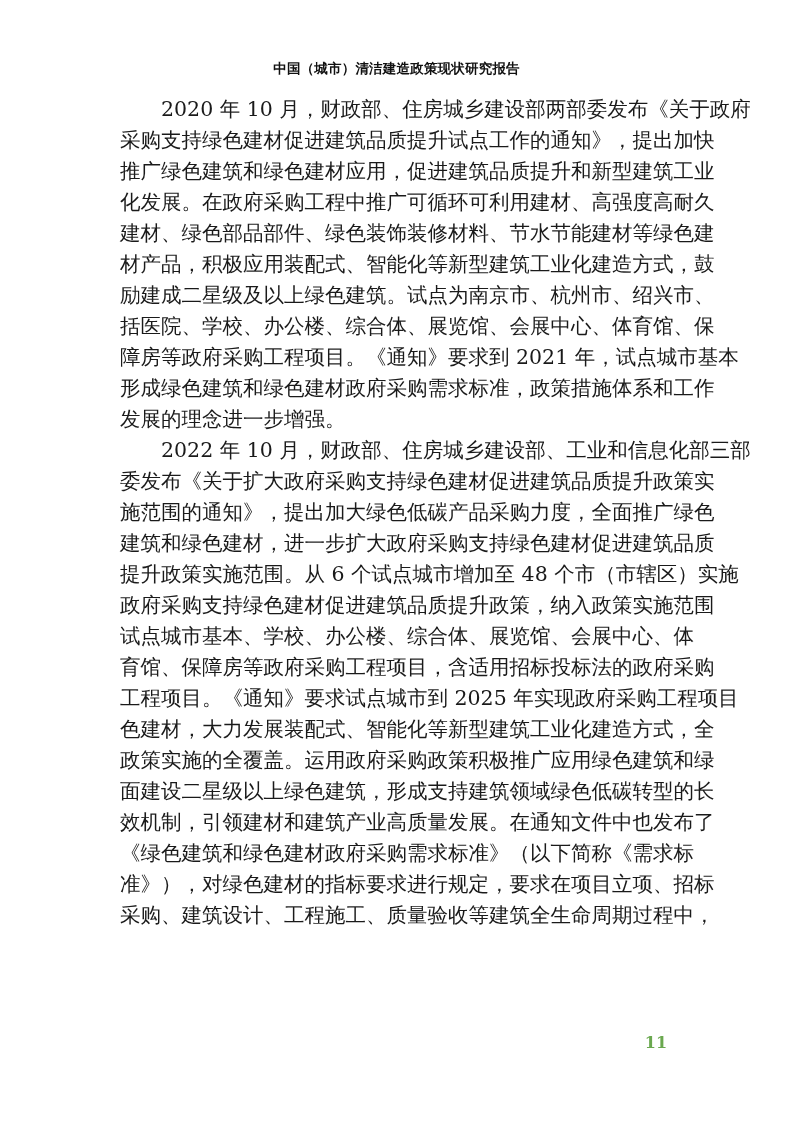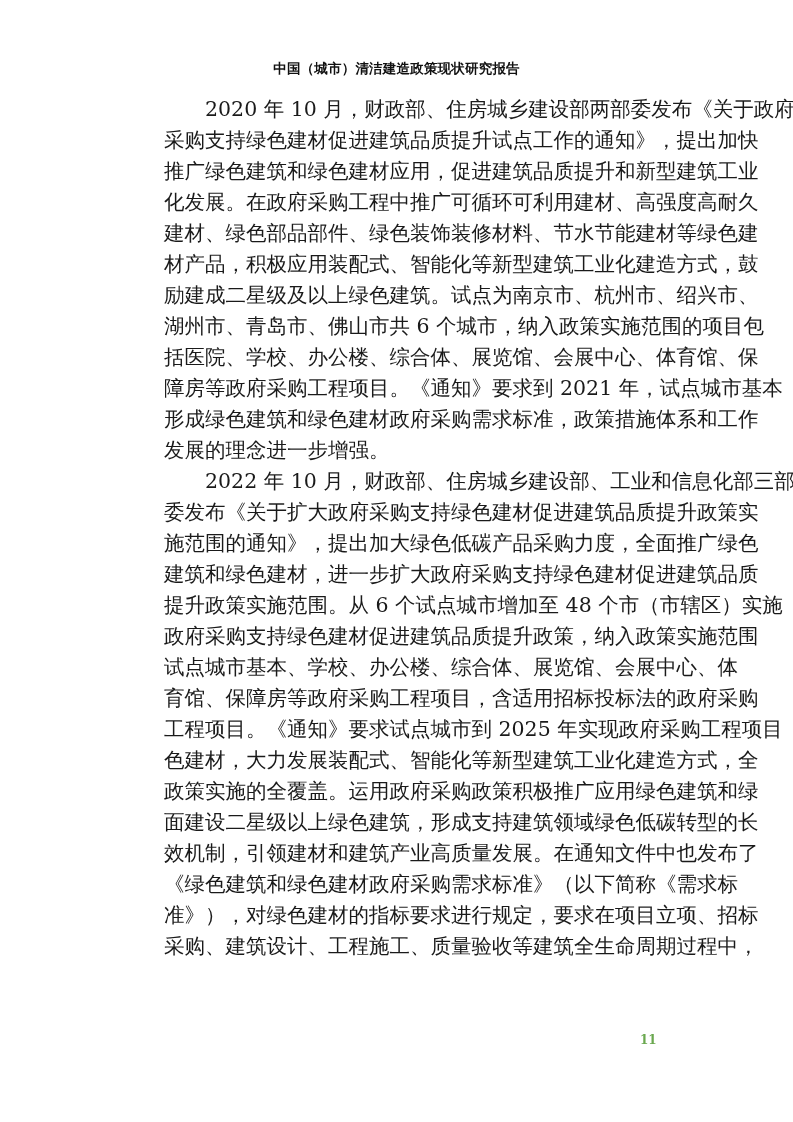--- a/index.html
+++ b/index.html
@@ -12,46 +12,45 @@
     letter-spacing: 0.2px;
   }
   .body-text {
     position: absolute; top: 94px; left: 120px; width: 552px;
     font-family: "DejaVu Serif", "Liberation Serif", serif;
     font-size: 20.5px; line-height: 31px; color: #1a1a1a;
   }
   .line {
     display: block; white-space: nowrap;
     text-align: justify; text-align-last: justify;
-    height: 31px; overflow: visible; margin-left: 44px;
+    height: 31px; overflow: visible;
   }
   .line.last { text-align-last: left; }
   .line.indent { padding-left: 41px; }
   .page-number {
     position: absolute; top: 1033px; left: 640px; width: 32px;
-    text-align: left;
+    text-align: center;
     font-family: "DejaVu Serif", "Liberation Serif", serif;
-    font-weight: bold; font-size: 12px; color: #6aa84f;
+    font-weight: bold; font-size: 16px; color: #6aa84f;
   }
 </style>
 </head>
 <body>
 
 <div class="page-header">中国（城市）清洁建造政策现状研究报告</div>
 
 <div class="body-text">
   <div>
     <span class="line indent">2020 年 10 月，财政部、住房城乡建设部两部委发布《关于政府</span>
     <span class="line">采购支持绿色建材促进建筑品质提升试点工作的通知》，提出加快</span>
     <span class="line">推广绿色建筑和绿色建材应用，促进建筑品质提升和新型建筑工业</span>
     <span class="line">化发展。在政府采购工程中推广可循环可利用建材、高强度高耐久</span>
     <span class="line">建材、绿色部品部件、绿色装饰装修材料、节水节能建材等绿色建</span>
     <span class="line">材产品，积极应用装配式、智能化等新型建筑工业化建造方式，鼓</span>
     <span class="line">励建成二星级及以上绿色建筑。试点为南京市、杭州市、绍兴市、</span>
-    <span class="line">湖州市、青岛市、佛山市共 6 个城市，纳入政策实施范围的项目包</span>
     <span class="line">括医院、学校、办公楼、综合体、展览馆、会展中心、体育馆、保</span>
     <span class="line">障房等政府采购工程项目。《通知》要求到 2021 年，试点城市基本</span>
     <span class="line">形成绿色建筑和绿色建材政府采购需求标准，政策措施体系和工作</span>
     <span class="line last">发展的理念进一步增强。</span>
   </div>
   <div>
     <span class="line indent">2022 年 10 月，财政部、住房城乡建设部、工业和信息化部三部</span>
     <span class="line">委发布《关于扩大政府采购支持绿色建材促进建筑品质提升政策实</span>
     <span class="line">施范围的通知》，提出加大绿色低碳产品采购力度，全面推广绿色</span>
     <span class="line">建筑和绿色建材，进一步扩大政府采购支持绿色建材促进建筑品质</span>

